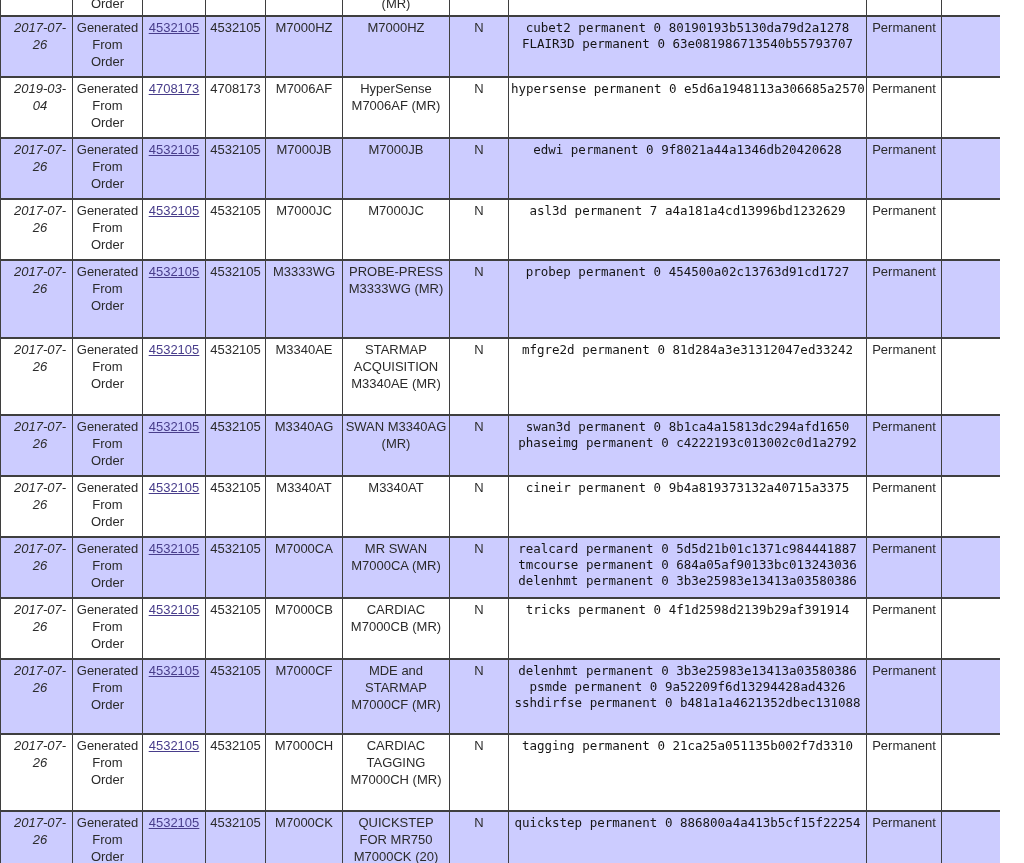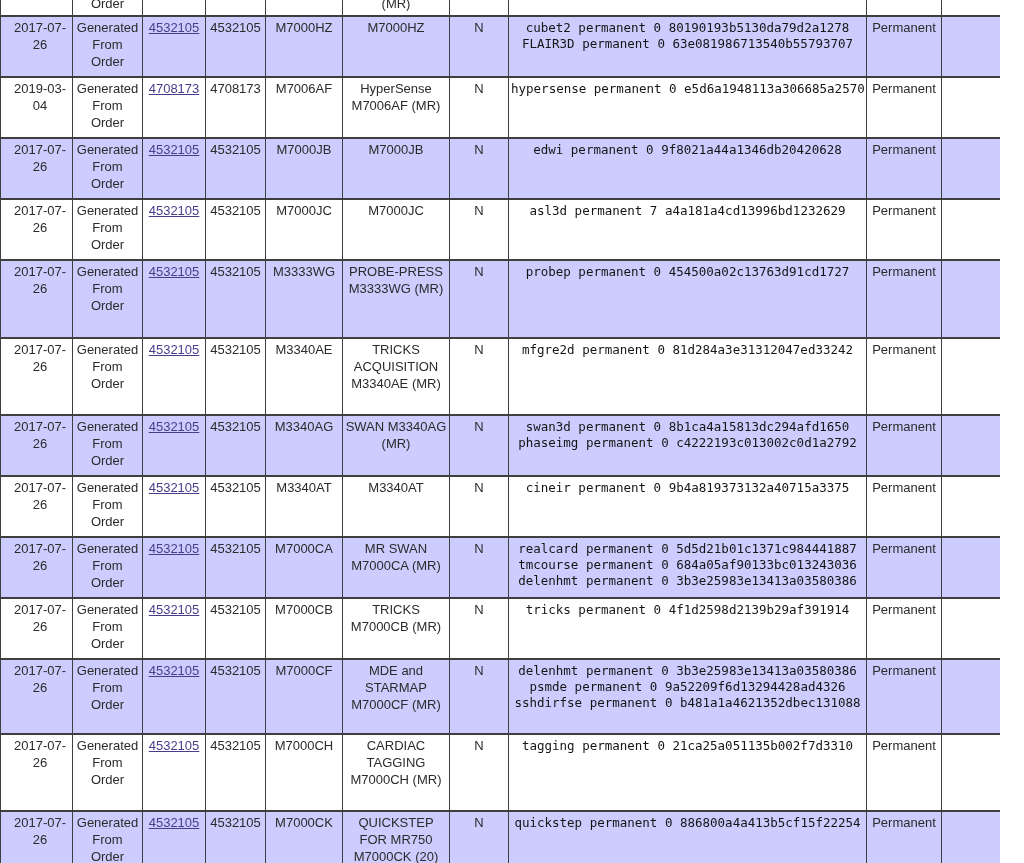--- a/index.html
+++ b/index.html
@@ -20,21 +20,21 @@
     vertical-align:top;
     text-align:center;
     padding:2px 2px 1px 2px;
     font:13px/17px "Liberation Sans", sans-serif;
     color:var(--text);
     overflow:hidden;
     word-wrap:break-word;
   }
   tr.lav td{background:var(--lav);}
   tr.white td{background:#ffffff;}
-  td.c-date{padding-left:12px;padding-right:5px;}
+  td.c-date{padding-left:12px;padding-right:5px;font-style:italic;}
   td.c-keys{
     font:12.5px/16px "DejaVu Sans Mono", monospace;
     color:var(--mono-text);
     white-space:nowrap;
     padding-top:3px;
   }
   a.order-link{color:var(--link);text-decoration:underline;cursor:pointer;}
   tr.r57 td{height:55px;}
   tr.r71 td{height:69px;}
   tr.r73 td{height:71px;}
@@ -141,21 +141,21 @@
           </td>
           <td>Permanent</td>
           <td></td>
         </tr>
         <tr class="r73 white">
           <td class="c-date">2017-07-26</td>
           <td>Generated From Order</td>
           <td><a class="order-link" href="#">4532105</a></td>
           <td>4532105</td>
           <td>M3340AE</td>
-          <td>TRICKS ACQUISITION M3340AE (MR)</td>
+          <td>STARMAP ACQUISITION M3340AE (MR)</td>
           <td>N</td>
           <td class="c-keys">
             <div>mfgre2d permanent 0 81d284a3e31312047ed33242</div>
           </td>
           <td>Permanent</td>
           <td></td>
         </tr>
         <tr class="r57 lav">
           <td class="c-date">2017-07-26</td>
           <td>Generated From Order</td>
@@ -200,21 +200,21 @@
           </td>
           <td>Permanent</td>
           <td></td>
         </tr>
         <tr class="r57 white">
           <td class="c-date">2017-07-26</td>
           <td>Generated From Order</td>
           <td><a class="order-link" href="#">4532105</a></td>
           <td>4532105</td>
           <td>M7000CB</td>
-          <td>TRICKS M7000CB (MR)</td>
+          <td>CARDIAC M7000CB (MR)</td>
           <td>N</td>
           <td class="c-keys">
             <div>tricks permanent 0 4f1d2598d2139b29af391914</div>
           </td>
           <td>Permanent</td>
           <td></td>
         </tr>
         <tr class="r71 lav">
           <td class="c-date">2017-07-26</td>
           <td>Generated From Order</td>

